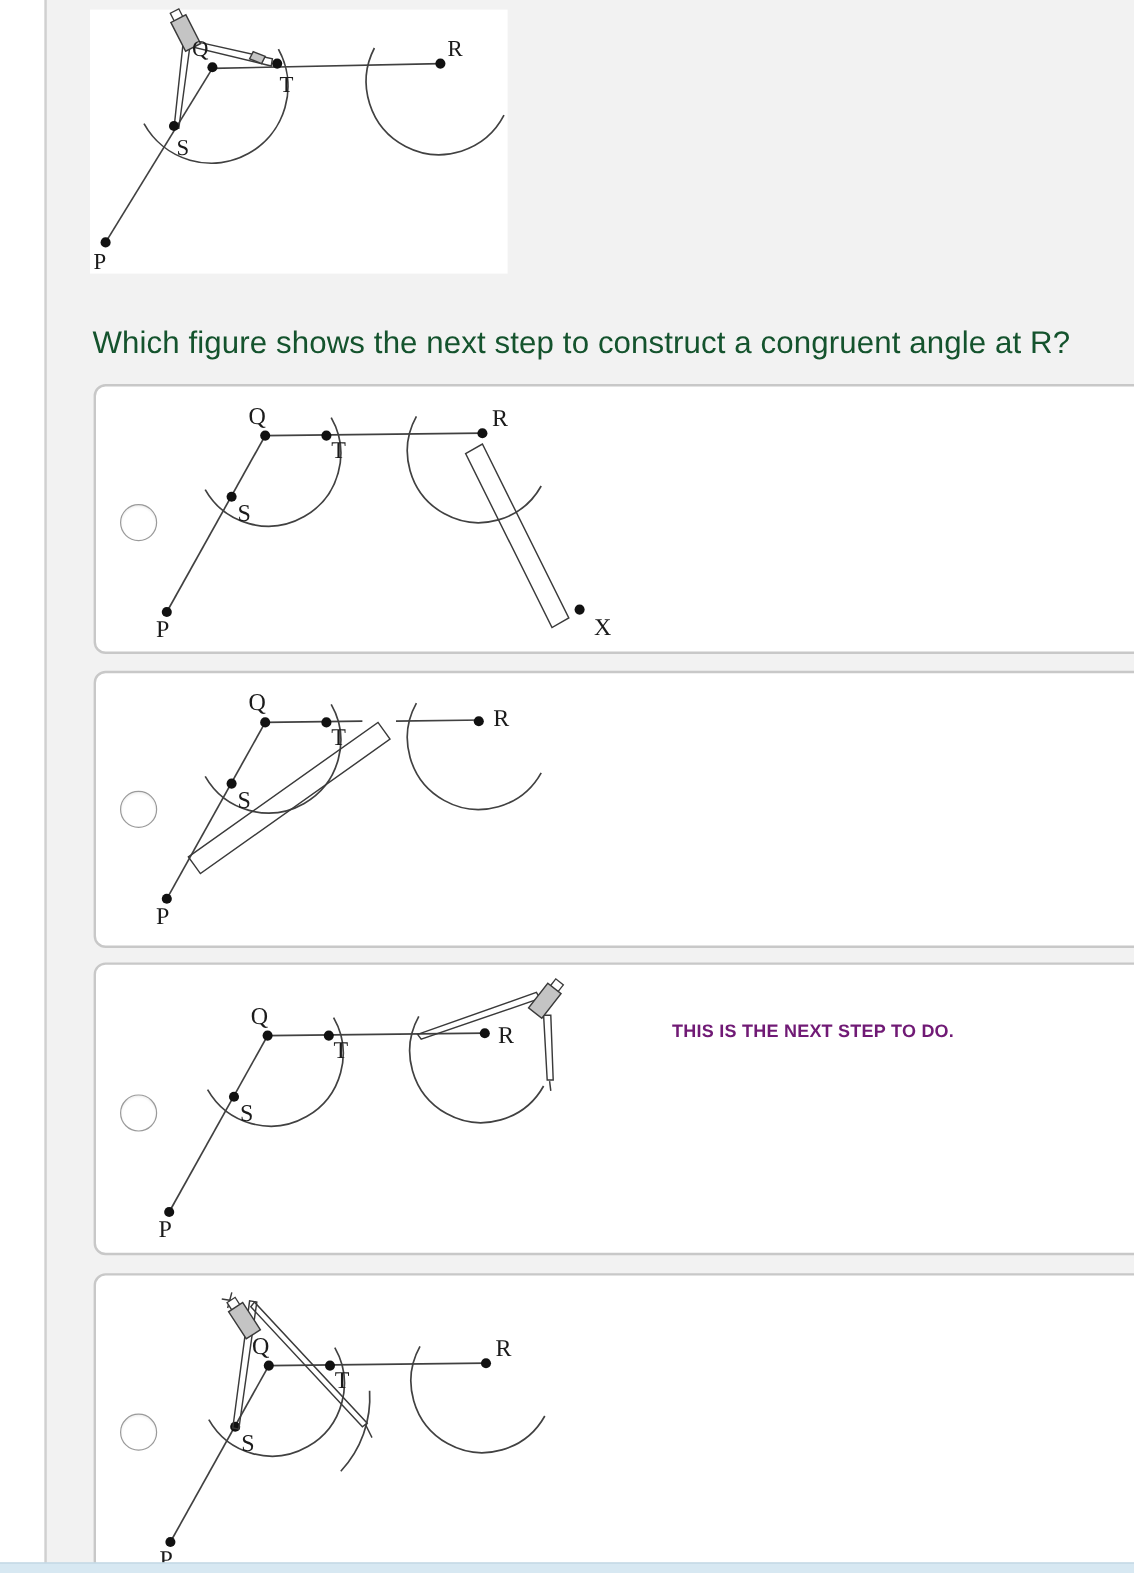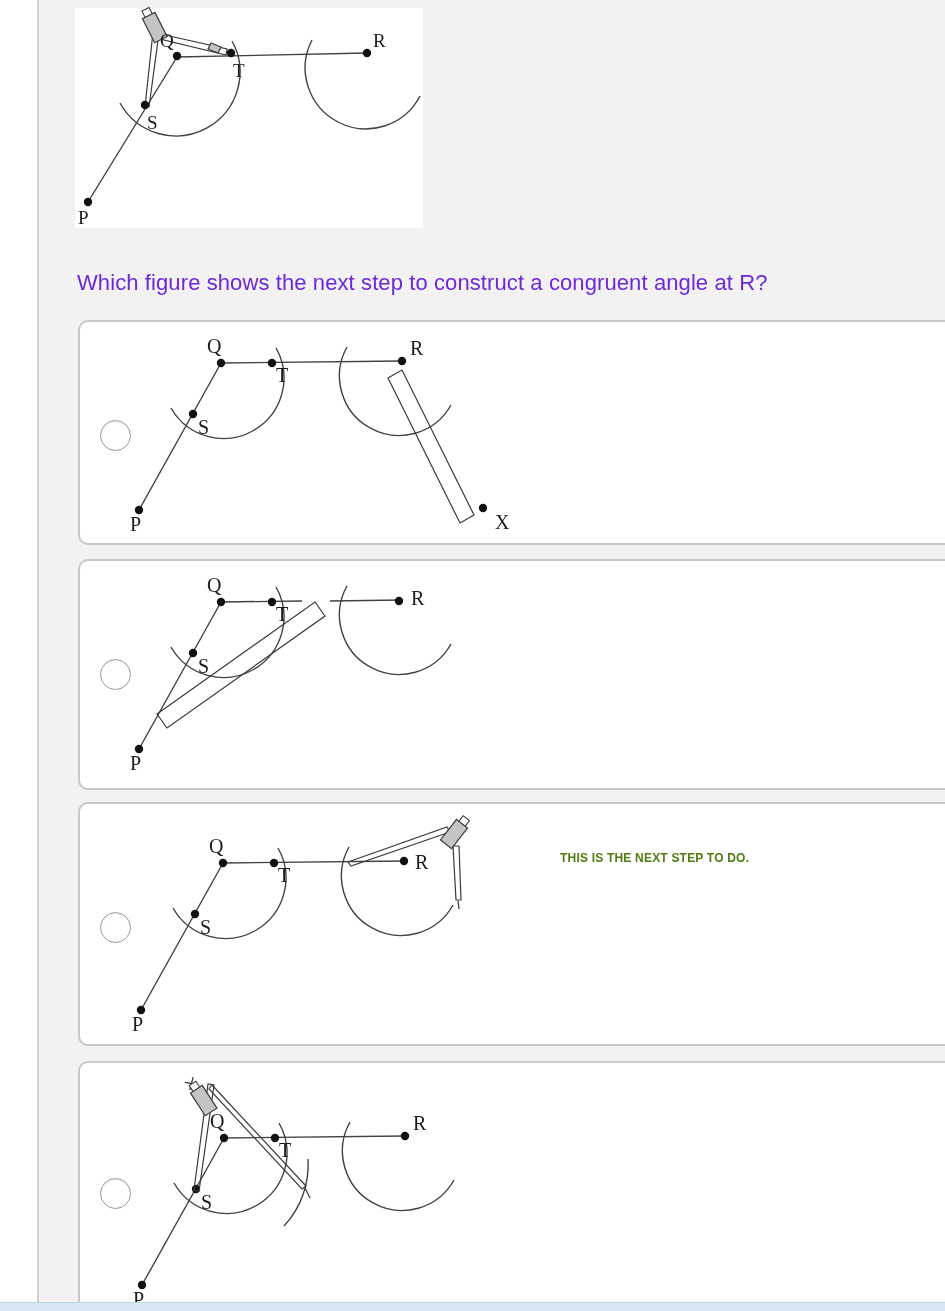--- a/index.html
+++ b/index.html
@@ -10,21 +10,21 @@
   .content-pane{
     position:absolute;left:37px;top:0;width:908px;height:1311px;
     background:#f2f2f2;border-left:2px solid #d0d0d0;box-sizing:border-box;
   }
   .stimulus-box{
     position:absolute;left:75px;top:8px;width:348px;height:220px;
     background:#ffffff;
   }
   .question-prompt{
     position:absolute;left:77px;top:270px;width:860px;
-    font-size:22px;color:#6d28d9;letter-spacing:0.1px;
+    font-size:26px;color:#14532d;letter-spacing:0.1px;
   }
   .answer-option{
     position:absolute;left:78px;width:1100px;background:#ffffff;
     border:2px solid #c8c8c8;border-radius:10px;box-sizing:border-box;
   }
   .opt-1{top:320px;height:225px;}
   .opt-2{top:559px;height:231px;}
   .opt-3{top:802px;height:244px;}
   .opt-4{top:1061px;height:250px;}
   .radio{
@@ -39,21 +39,21 @@
   .fig{position:absolute;left:0;top:0;overflow:visible;}
   svg text{
     font-family:"Liberation Serif","DejaVu Serif",serif;
     fill:#1b1b1b;
   }
   .fig-label{font-size:20px;}
   .stim-label{font-size:19px;}
   .annotation{
     position:absolute;left:480px;top:47px;
     font-family:"Liberation Sans",sans-serif;font-weight:800;
-    font-size:12px;color:#4d7c0f;letter-spacing:0.2px;white-space:nowrap;
+    font-size:15px;color:#701a75;letter-spacing:0.2px;white-space:nowrap;
   }
   .bottom-bar{
     position:absolute;left:0;top:1302px;width:945px;height:9px;
     background:#d7e8f2;border-top:1px solid #bed5e2;box-sizing:border-box;
   }
   .geo{stroke:#414141;stroke-width:1.4;fill:none;}
   .tool{stroke:#3a3a3a;stroke-width:1.2;fill:none;}
   .tool-fill{stroke:#3a3a3a;stroke-width:1.2;fill:#c4c4c4;}
   .tool-knob{stroke:#3a3a3a;stroke-width:1.1;fill:#ffffff;}
   .dot{fill:#111;stroke:none;}

